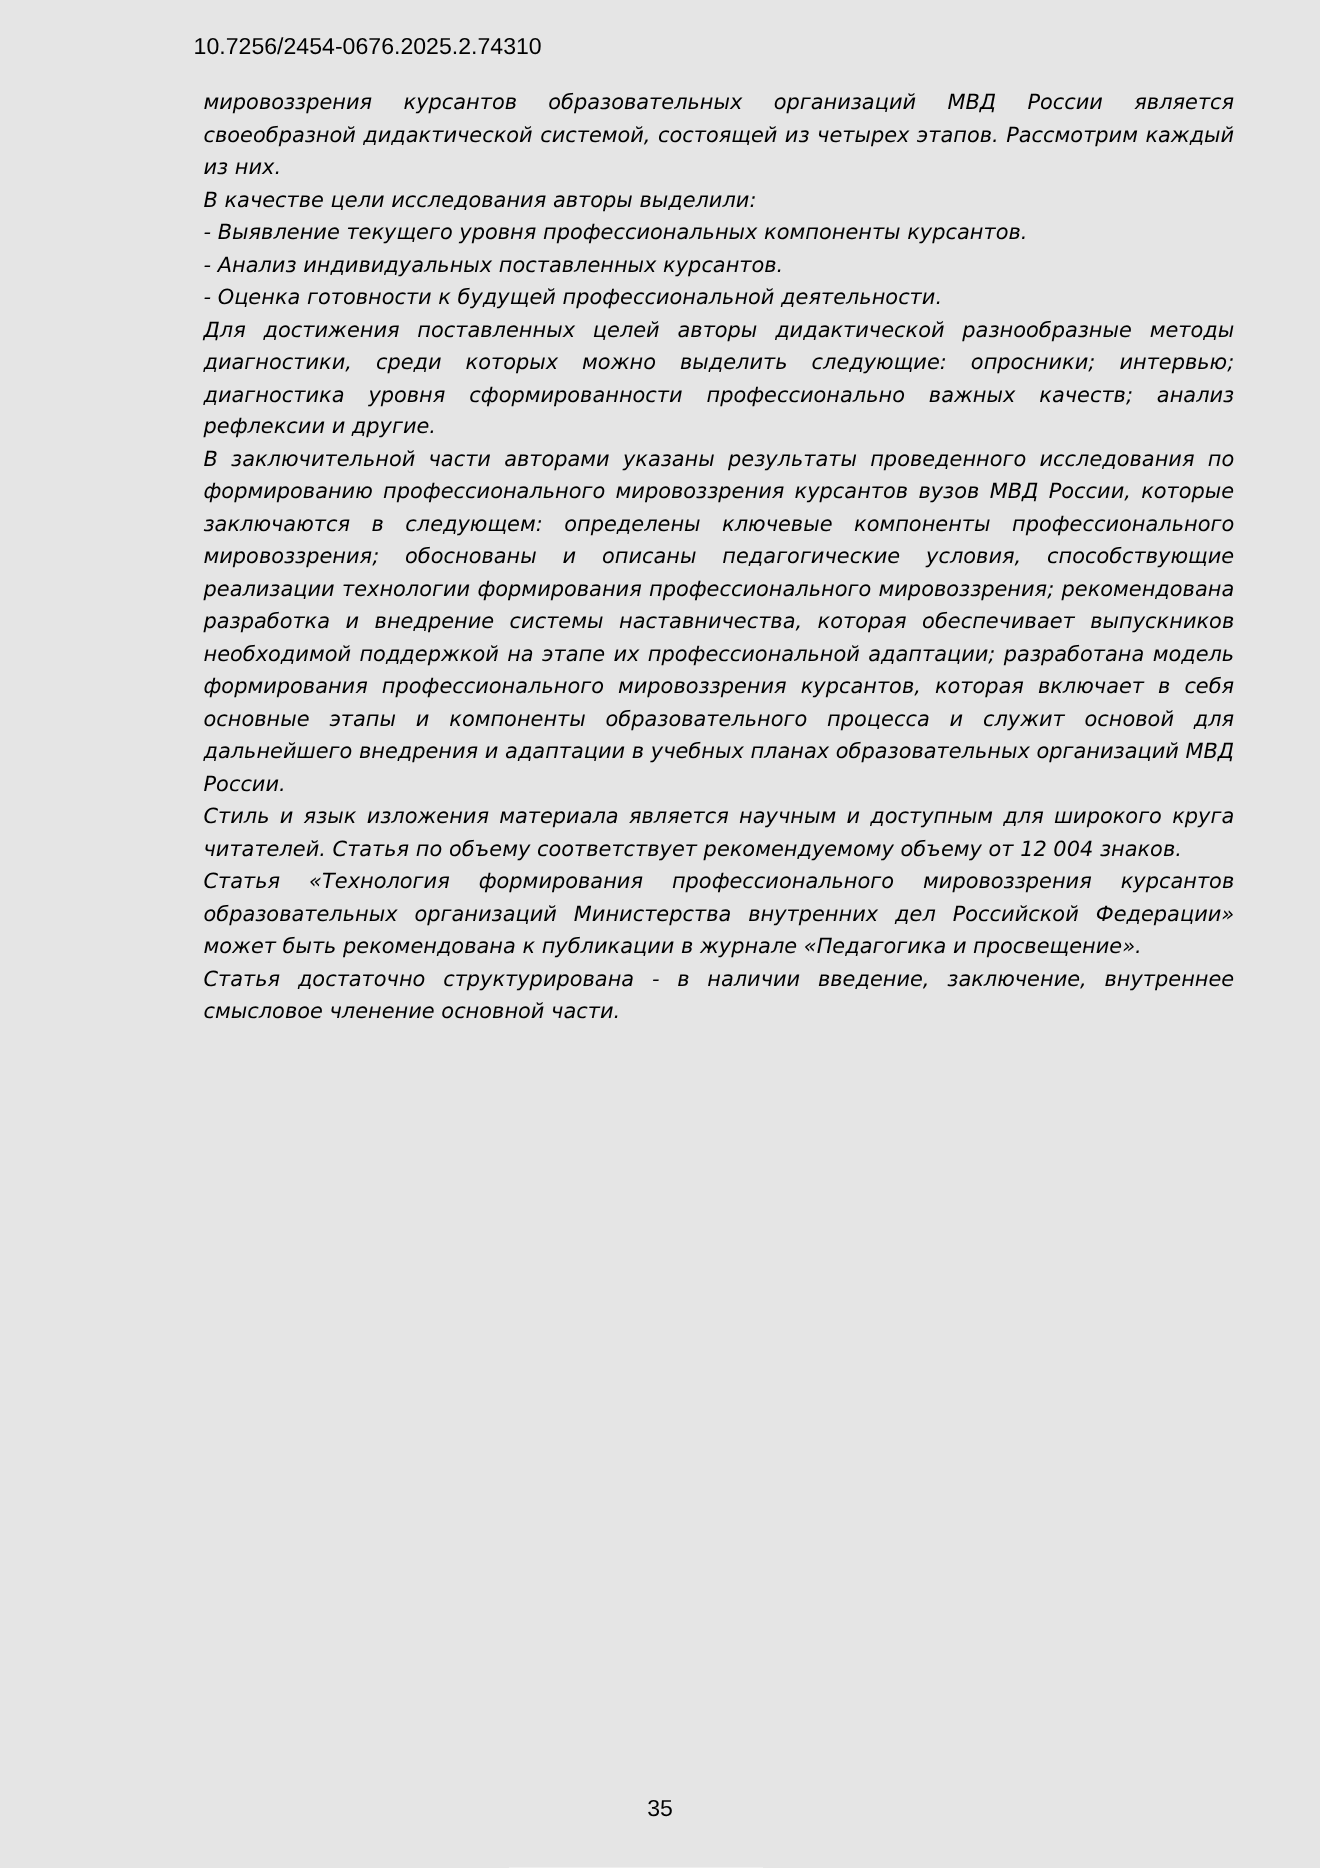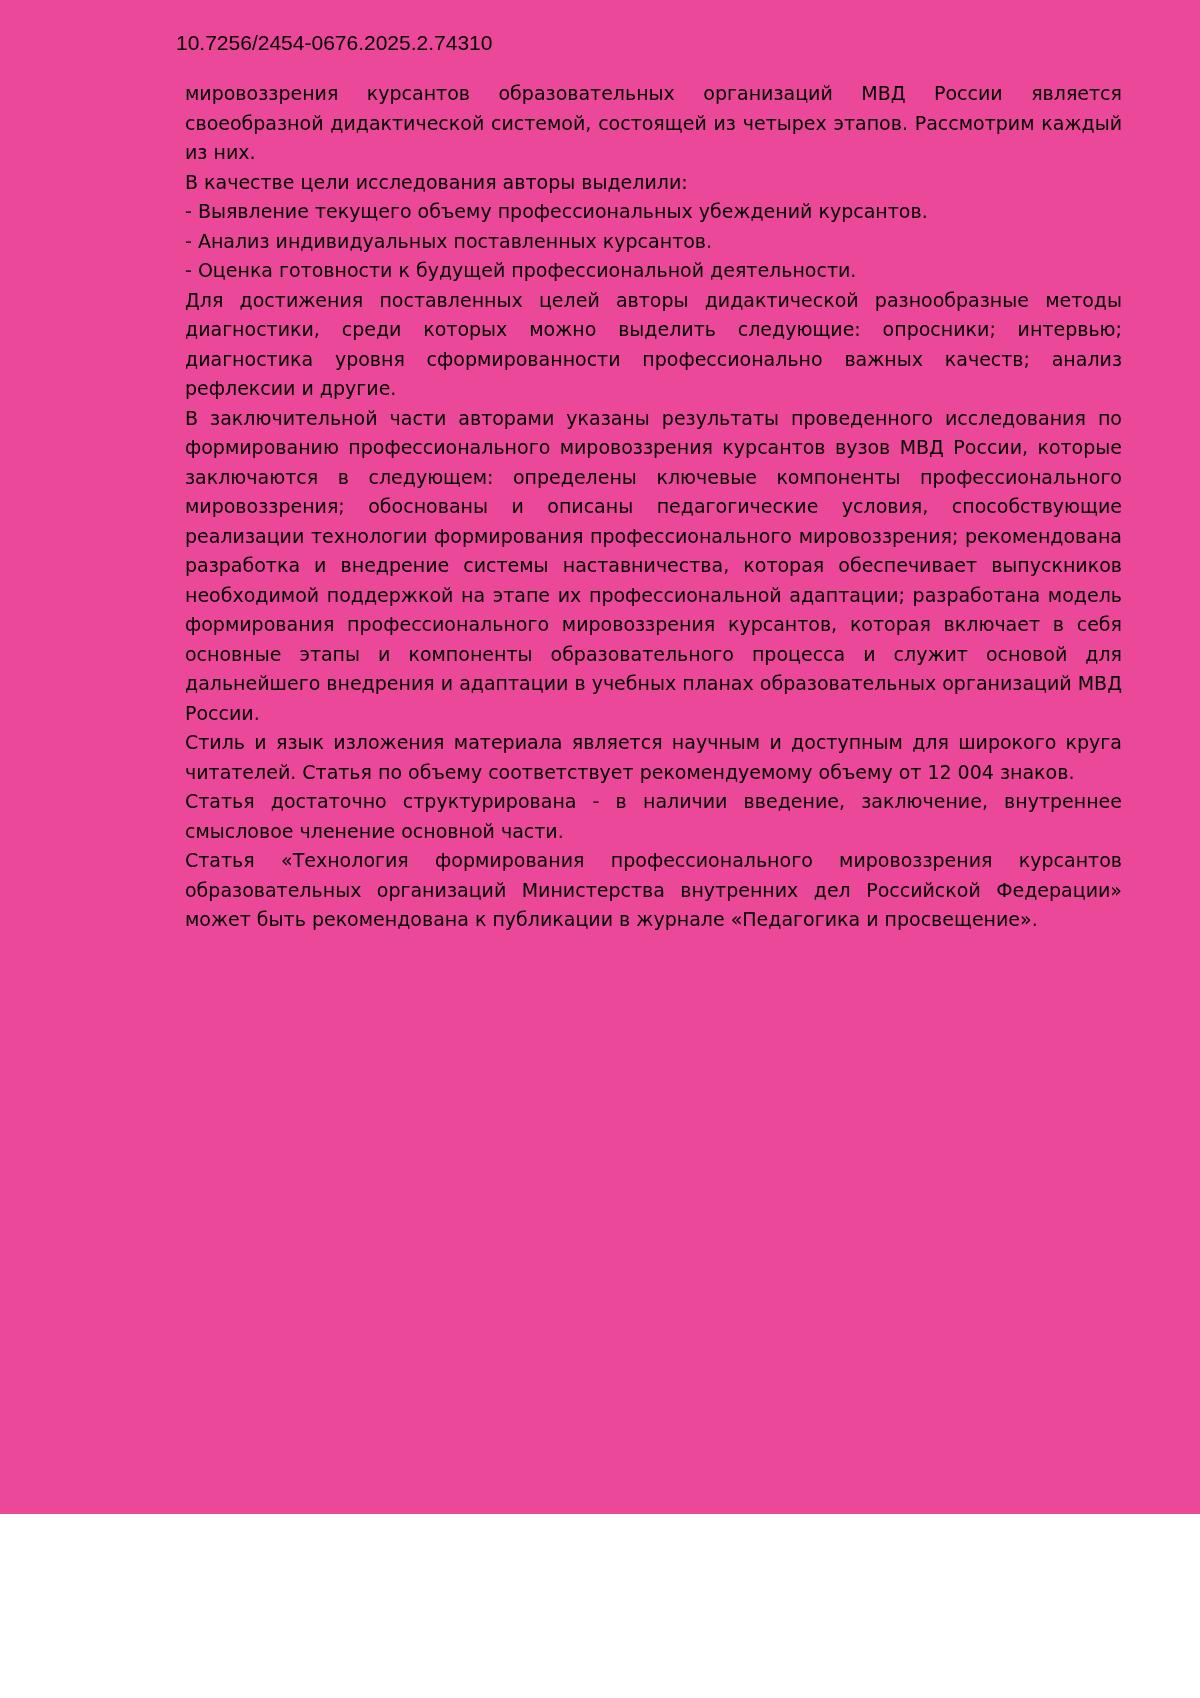--- a/index.html
+++ b/index.html
@@ -3,22 +3,22 @@
 <meta charset="utf-8">
 <style>
   html, body {
     margin: 0;
     padding: 0;
     background: #ffffff;
   }
   .page {
     position: relative;
     width: 1200px;
-    height: 1514px;
-    background: #ec4899;
+    height: 1698px;
+    background: #e5e5e5;
     color: #000000;
     overflow: hidden;
   }
   .page-header {
     position: absolute;
     top: 31px;
     left: 176px;
     right: 60px;
     display: flex;
     justify-content: space-between;
@@ -37,20 +37,21 @@
     font-family: "DejaVu Sans", sans-serif;
     font-size: 19px;
     line-height: 29.5px;
     color: #000000;
   }
   .body-text p {
     margin: 0;
     padding: 0;
     text-align: justify;
     text-justify: inter-word;
+    font-style: italic;
   }
   .page-footer {
     position: absolute;
     top: 1633px;
     left: 0;
     width: 100%;
     text-align: center;
     font-family: "Liberation Sans", sans-serif;
     font-size: 21px;
     color: #000000;
@@ -61,27 +62,27 @@
 
 <div class="page">
 
   <div class="page-header">
     <span>10.7256/2454-0676.2025.2.74310</span>
   </div>
 
   <div class="body-text">
     <p>мировоззрения курсантов образовательных организаций МВД России является своеобразной дидактической системой, состоящей из четырех этапов. Рассмотрим каждый из них.</p>
     <p>В качестве цели исследования авторы выделили:</p>
-    <p>- Выявление текущего объему профессиональных убеждений курсантов.</p>
+    <p>- Выявление текущего уровня профессиональных компоненты курсантов.</p>
     <p>- Анализ индивидуальных поставленных курсантов.</p>
     <p>- Оценка готовности к будущей профессиональной деятельности.</p>
     <p>Для достижения поставленных целей авторы дидактической разнообразные методы диагностики, среди которых можно выделить следующие: опросники; интервью; диагностика уровня сформированности профессионально важных качеств; анализ рефлексии и другие.</p>
     <p>В заключительной части авторами указаны результаты проведенного исследования по формированию профессионального мировоззрения курсантов вузов МВД России, которые заключаются в следующем: определены ключевые компоненты профессионального мировоззрения; обоснованы и описаны педагогические условия, способствующие реализации технологии формирования профессионального мировоззрения; рекомендована разработка и внедрение системы наставничества, которая обеспечивает выпускников необходимой поддержкой на этапе их профессиональной адаптации; разработана модель формирования профессионального мировоззрения курсантов, которая включает в себя основные этапы и компоненты образовательного процесса и служит основой для дальнейшего внедрения и адаптации в учебных планах образовательных организаций МВД России.</p>
     <p>Стиль и язык изложения материала является научным и доступным для широкого круга читателей. Статья по объему соответствует рекомендуемому объему от 12 004 знаков.</p>
+    <p>Статья «Технология формирования профессионального мировоззрения курсантов образовательных организаций Министерства внутренних дел Российской Федерации» может быть рекомендована к публикации в журнале «Педагогика и просвещение».</p>
     <p>Статья достаточно структурирована - в наличии введение, заключение, внутреннее смысловое членение основной части.</p>
-    <p>Статья «Технология формирования профессионального мировоззрения курсантов образовательных организаций Министерства внутренних дел Российской Федерации» может быть рекомендована к публикации в журнале «Педагогика и просвещение».</p>
   </div>
 
   <div class="page-footer">
     <span>35</span>
   </div>
 
 </div>
 
 </body></html>

